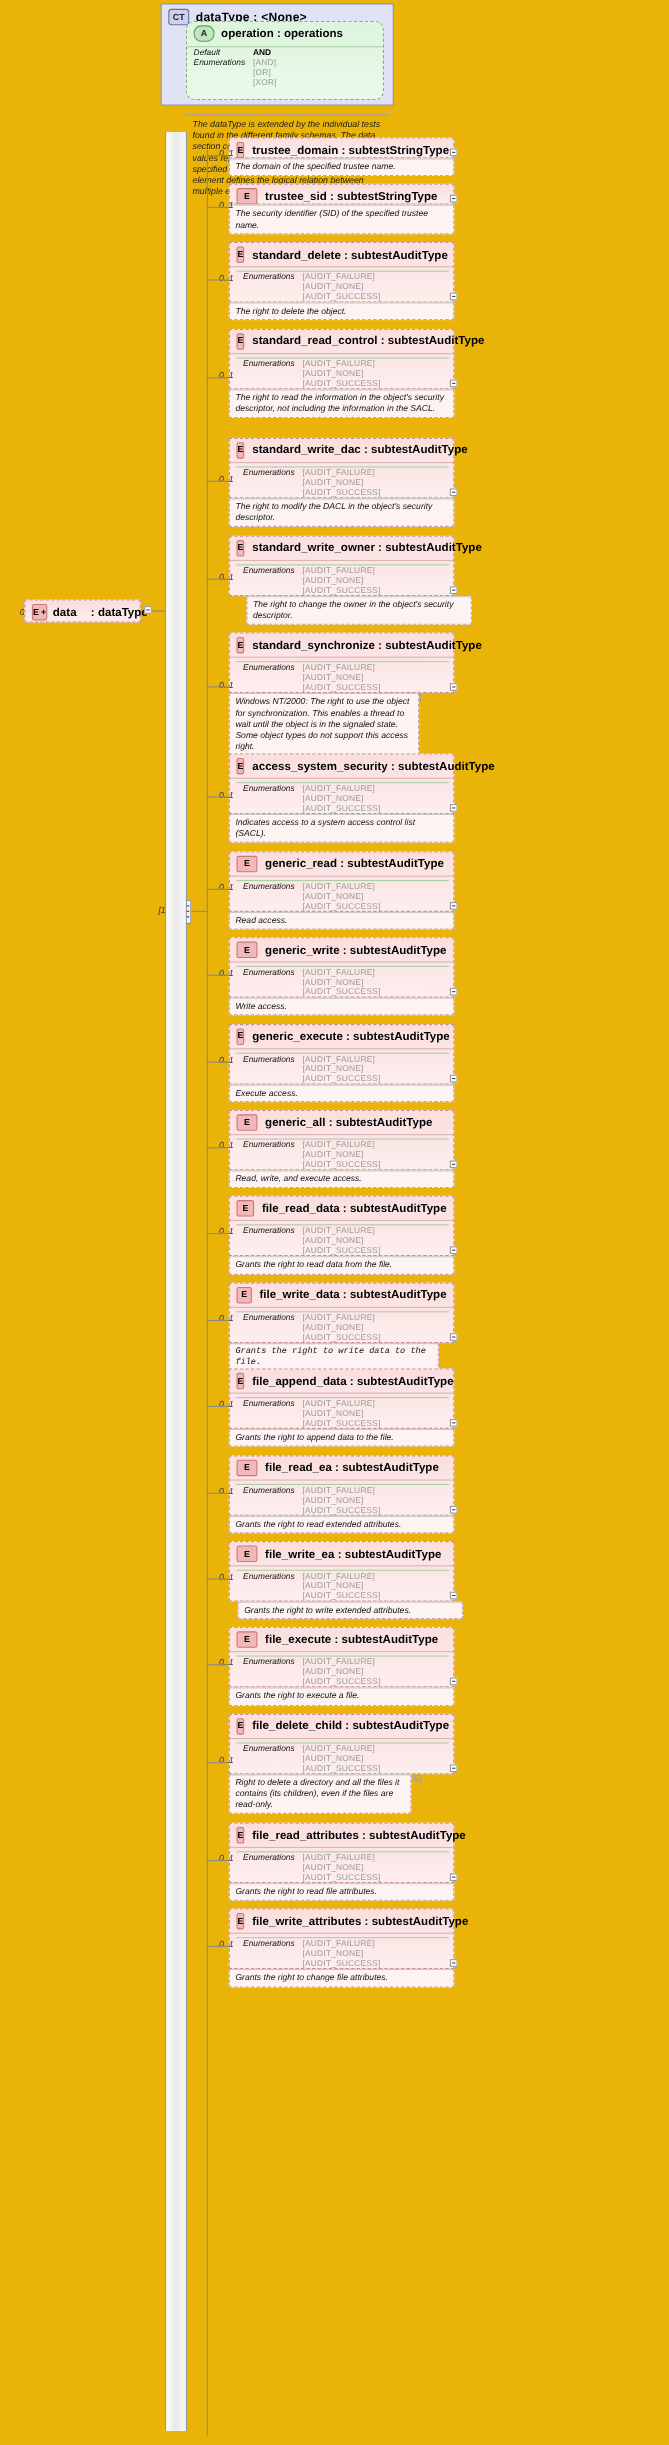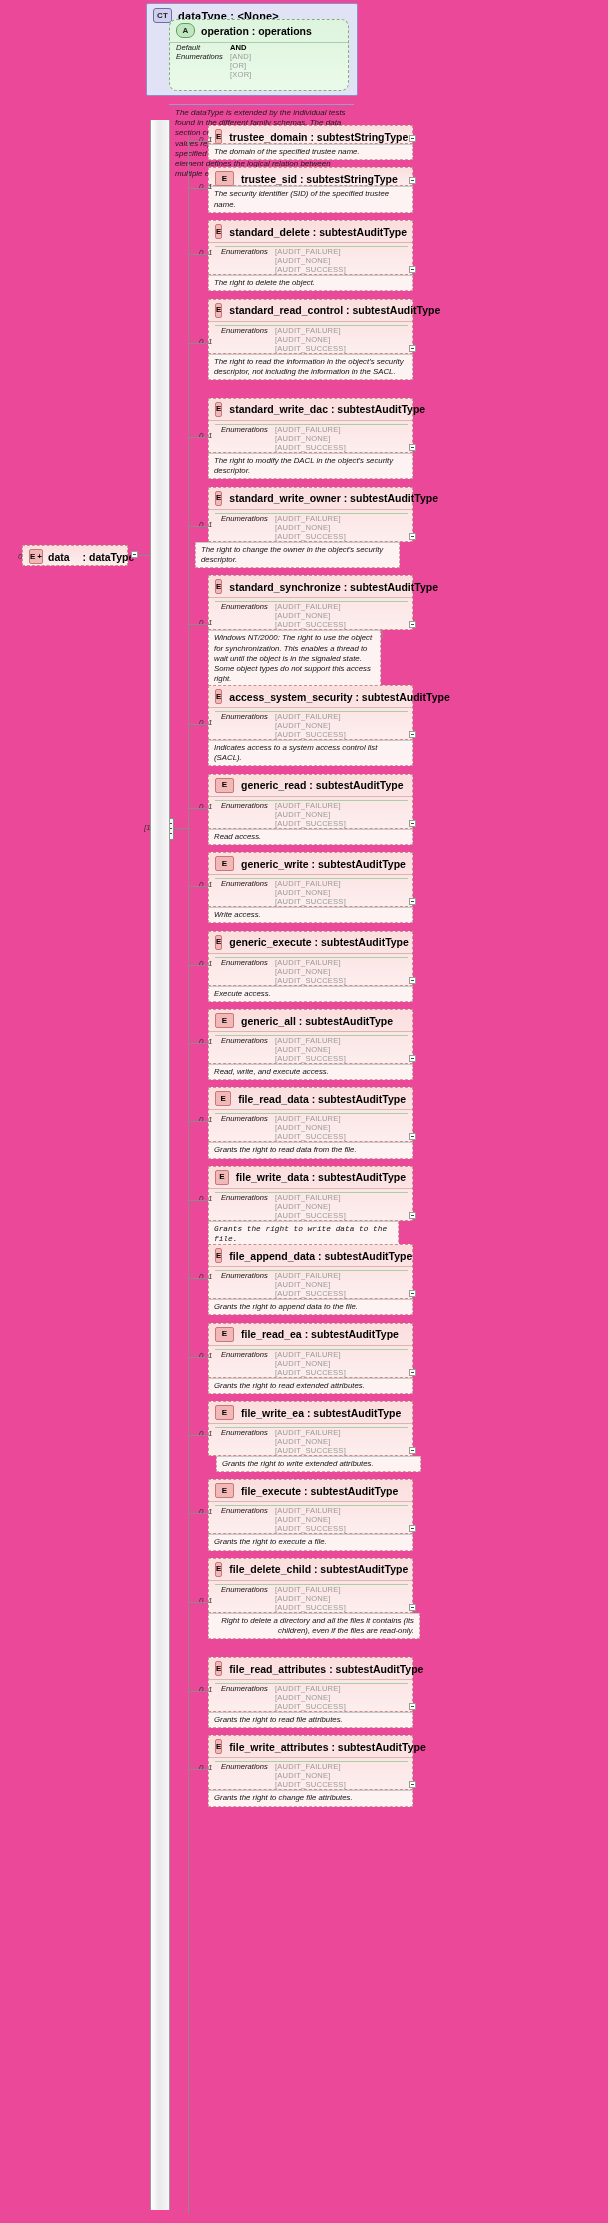--- a/index.html
+++ b/index.html
@@ -1,17 +1,17 @@
 <!DOCTYPE html>
 <html><head>
 <meta charset="utf-8">
 <style>
   html,body{margin:0;padding:0;background:#ffffff;}
   body{font-family:"Liberation Sans",sans-serif;color:#000;}
-  .canvas{position:relative;width:608px;height:2223px;overflow:hidden;background:#ec4899;}
+  .canvas{position:relative;width:608px;height:2223px;overflow:hidden;background:#eab308;}
 
   
   .node{position:absolute;box-sizing:border-box;}
 
   
   .ct-box{
     border:1px solid #8f8fc8;
     background:#e2e2f6;
     border-radius:2px;
   }
@@ -275,21 +275,21 @@
               <div class="prop-v enum-v">
                 <div>[AUDIT_FAILURE]</div>
                 <div>[AUDIT_NONE]</div>
                 <div>[AUDIT_SUCCESS]</div>
                 <div>[AUDIT_SUCCESS_FAILURE]</div>
               </div>
             </div>
           </div>
         </div>
       </div>
-      <div class="desc-strip" style="left: 195px; top: 541.6px; width: 205px;">The right to change the owner in the object's security descriptor.</div>
+      <div class="desc-strip" style="left: 224px; top: 541.6px; width: 205px;">The right to change the owner in the object's security descriptor.</div>
       <div class="card" style="left: 183px; top: 519.6px;">0..1</div>
       <div class="ln h" style="left: 188px; top: 525.6px; width: 20px;"></div>
       <div class="minibox" style="left: 409px; top: 532.6px;"></div>
       <div class="el-box" style="left: 208px; top: 575.4px; width: 205px; height: 55px;">
         <div class="el-head">
           <span class="badge elem">E</span>
           <span>standard_synchronize : subtestAuditType</span>
         </div>
         <div class="el-enum" style="border-top: 1px solid rgb(221, 179, 179); padding-top: 2px;">
           <div class="prop-table">
@@ -574,21 +574,21 @@
               <div class="prop-v enum-v">
                 <div>[AUDIT_FAILURE]</div>
                 <div>[AUDIT_NONE]</div>
                 <div>[AUDIT_SUCCESS]</div>
                 <div>[AUDIT_SUCCESS_FAILURE]</div>
               </div>
             </div>
           </div>
         </div>
       </div>
-      <div class="desc-strip" style="left: 208px; top: 1612.8px; width: 212px; text-align: right;">Right to delete a directory and all the files it contains (its children), even if the files are read-only.</div>
+      <div class="desc-strip" style="left: 208px; top: 1612.8px; width: 166px;">Right to delete a directory and all the files it contains (its children), even if the files are read-only.</div>
       <div class="card" style="left: 183px; top: 1595.8px;">0..1</div>
       <div class="ln h" style="left: 188px; top: 1601.8px; width: 20px;"></div>
       <div class="minibox" style="left: 409px; top: 1603.8px;"></div>
       <div class="el-box" style="left: 208px; top: 1657px; width: 205px; height: 55px;">
         <div class="el-head">
           <span class="badge elem">E</span>
           <span>file_read_attributes : subtestAuditType</span>
         </div>
         <div class="el-enum" style="border-top: 1px solid rgb(221, 179, 179); padding-top: 2px;">
           <div class="prop-table">

